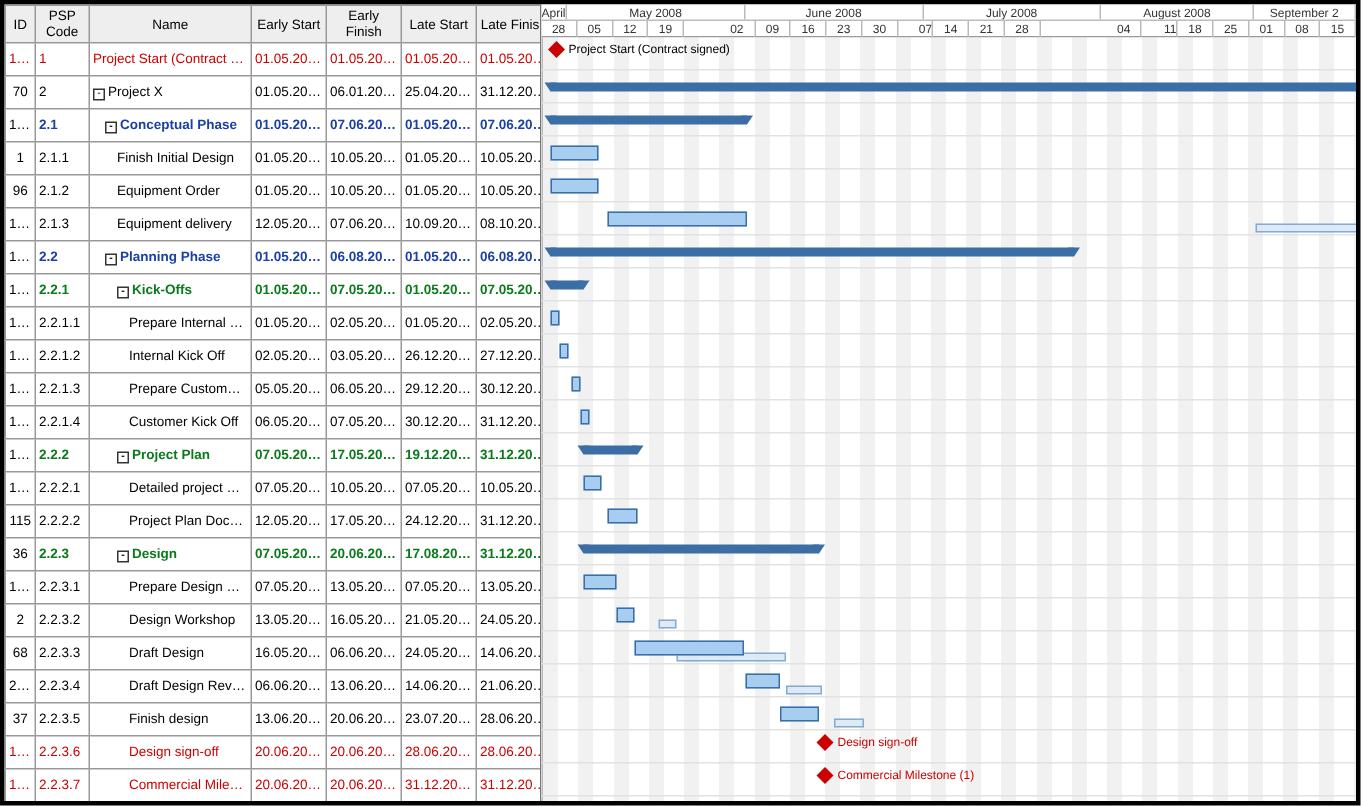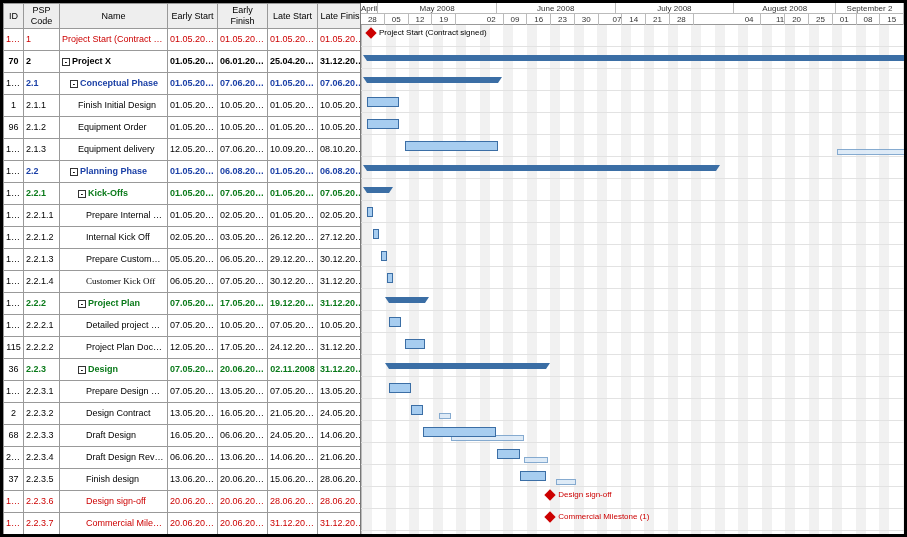--- a/index.html
+++ b/index.html
@@ -47,21 +47,21 @@
   col.c-date { width: 50px; }
 
   td.id   { text-align: center; }
   td.psp  { text-align: left; }
   td.name { text-align: left; white-space: nowrap; }
   td.date { text-align: center; }
 
   tr.kind-milestone td { color: #c00; }
   tr.kind-phase td.psp, tr.kind-phase td.name, tr.kind-phase td.date { color: #1a3fa6; font-weight: bold; }
   tr.kind-summary td.psp, tr.kind-summary td.name, tr.kind-summary td.date { color: #0a7a1a; font-weight: bold; }
-  tr.kind-project td { font-weight: bold; }
+  tr.kind-project td { font-weight: normal; }
 
   .outline {
     display: inline-block;
     width: 8px;
     height: 8px;
     border: 1px solid #333;
     margin-right: 2px;
     text-align: center;
     line-height: 6px;
     font-size: 7px;
@@ -297,21 +297,21 @@
             <td class="psp">2.2.1.3</td>
             <td class="name" style="padding-left: 26px;"><span>Prepare Customer Kick O</span></td>
             <td class="date">05.05.2008</td>
             <td class="date">06.05.2008</td>
             <td class="date">29.12.2008</td>
             <td class="date">30.12.2008</td>
           </tr>
           <tr class="kind-task">
             <td class="id">145</td>
             <td class="psp">2.2.1.4</td>
-            <td class="name" style="padding-left: 26px; font-family: Liberation Serif, serif;"><span>Customer Kick Off</span></td>
+            <td class="name" style="padding-left: 26px;"><span>Customer Kick Off</span></td>
             <td class="date">06.05.2008</td>
             <td class="date">07.05.2008</td>
             <td class="date">30.12.2008</td>
             <td class="date">31.12.2008</td>
           </tr>
           <tr class="kind-summary">
             <td class="id">150</td>
             <td class="psp">2.2.2</td>
             <td class="name" style="padding-left: 18px;"><span class="outline">-</span><span>Project Plan</span></td>
             <td class="date">07.05.2008</td>
@@ -336,36 +336,36 @@
             <td class="date">17.05.2008</td>
             <td class="date">24.12.2008</td>
             <td class="date">31.12.2008</td>
           </tr>
           <tr class="kind-summary">
             <td class="id">36</td>
             <td class="psp">2.2.3</td>
             <td class="name" style="padding-left: 18px;"><span class="outline">-</span><span>Design</span></td>
             <td class="date">07.05.2008</td>
             <td class="date">20.06.2008</td>
-            <td class="date">02.11.2008</td>
+            <td class="date">17.08.2008</td>
             <td class="date">31.12.2008</td>
           </tr>
           <tr class="kind-task">
             <td class="id">165</td>
             <td class="psp">2.2.3.1</td>
             <td class="name" style="padding-left: 26px;"><span>Prepare Design Workshop</span></td>
             <td class="date">07.05.2008</td>
             <td class="date">13.05.2008</td>
             <td class="date">07.05.2008</td>
             <td class="date">13.05.2008</td>
           </tr>
           <tr class="kind-task">
             <td class="id">2</td>
             <td class="psp">2.2.3.2</td>
-            <td class="name" style="padding-left: 26px;"><span>Design Contract</span></td>
+            <td class="name" style="padding-left: 26px;"><span>Design Workshop</span></td>
             <td class="date">13.05.2008</td>
             <td class="date">16.05.2008</td>
             <td class="date">21.05.2008</td>
             <td class="date">24.05.2008</td>
           </tr>
           <tr class="kind-task">
             <td class="id">68</td>
             <td class="psp">2.2.3.3</td>
             <td class="name" style="padding-left: 26px;"><span>Draft Design</span></td>
             <td class="date">16.05.2008</td>
@@ -381,21 +381,21 @@
             <td class="date">13.06.2008</td>
             <td class="date">14.06.2008</td>
             <td class="date">21.06.2008</td>
           </tr>
           <tr class="kind-task">
             <td class="id">37</td>
             <td class="psp">2.2.3.5</td>
             <td class="name" style="padding-left: 26px;"><span>Finish design</span></td>
             <td class="date">13.06.2008</td>
             <td class="date">20.06.2008</td>
-            <td class="date">15.06.2008</td>
+            <td class="date">23.07.2008</td>
             <td class="date">28.06.2008</td>
           </tr>
           <tr class="kind-milestone">
             <td class="id">152</td>
             <td class="psp">2.2.3.6</td>
             <td class="name" style="padding-left: 26px;"><span>Design sign-off</span></td>
             <td class="date">20.06.2008</td>
             <td class="date">20.06.2008</td>
             <td class="date">28.06.2008</td>
             <td class="date">28.06.2008</td>
@@ -433,21 +433,21 @@
           <div class="th-cell" style="width: 25.8571px;">09</div>
           <div class="th-cell" style="width: 25.8571px;">16</div>
           <div class="th-cell" style="width: 25.8571px;">23</div>
           <div class="th-cell" style="width: 25.8571px;">30</div>
           <div class="th-cell" style="width: 25.8571px; text-align: right;">07</div>
           <div class="th-cell" style="width: 25.8571px;">14</div>
           <div class="th-cell" style="width: 25.8571px;">21</div>
           <div class="th-cell" style="width: 25.8571px;">28</div>
           <div class="th-cell" style="width: 25.8571px; margin-left: 44px;">04</div>
           <div class="th-cell" style="width: 25.8571px; text-align: right;">11</div>
-          <div class="th-cell" style="width: 25.8571px;">20</div>
+          <div class="th-cell" style="width: 25.8571px;">18</div>
           <div class="th-cell" style="width: 25.8571px;">25</div>
           <div class="th-cell" style="width: 25.8571px;">01</div>
           <div class="th-cell" style="width: 25.8571px; text-align: center;">08</div>
           <div class="th-cell" style="width: 25.8571px;">15</div>
         </div>
     </div>
     <div class="gantt-body">
       <div class="grid-stripes"></div>
       <div class="rows" id="gantt-rows">
           <div class="grow">

